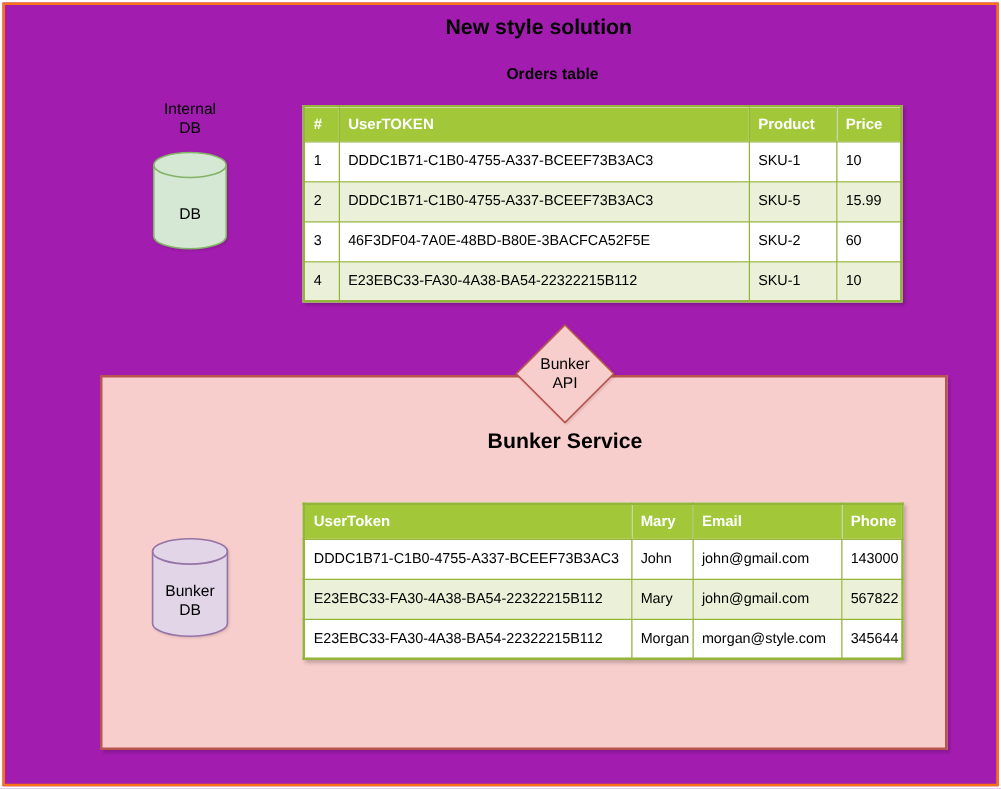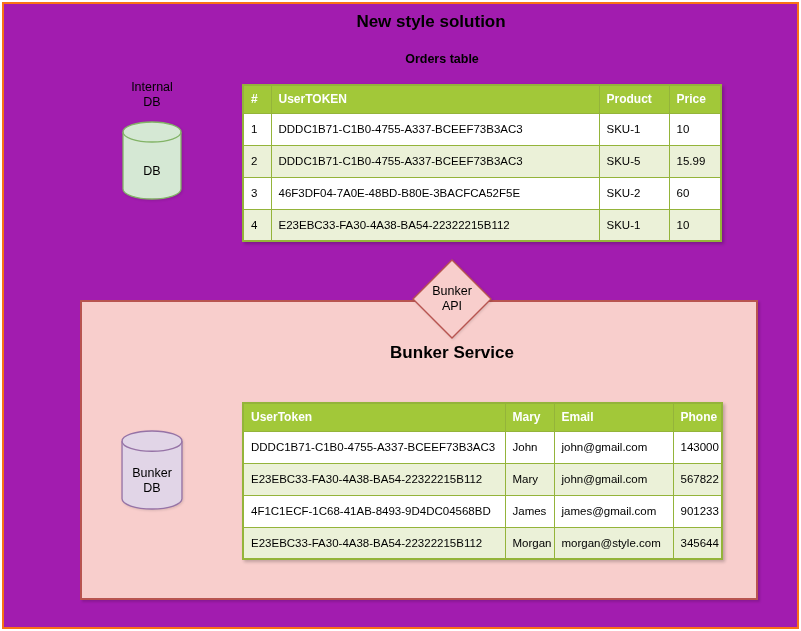--- a/index.html
+++ b/index.html
@@ -170,26 +170,20 @@
         <td>john@gmail.com</td>
         <td>143000</td>
       </tr>
       <tr>
         <td>E23EBC33-FA30-4A38-BA54-22322215B112</td>
         <td>Mary</td>
         <td>john@gmail.com</td>
         <td>567822</td>
       </tr>
       <tr>
-        <td>4F1C1ECF-1C68-41AB-8493-9D4DC04568BD</td>
-        <td>James</td>
-        <td>james@gmail.com</td>
-        <td>901233</td>
-      </tr>
-      <tr>
         <td>E23EBC33-FA30-4A38-BA54-22322215B112</td>
         <td>Morgan</td>
         <td>morgan@style.com</td>
         <td>345644</td>
       </tr>
     </tbody>
   </table>
 
 </div>
 

